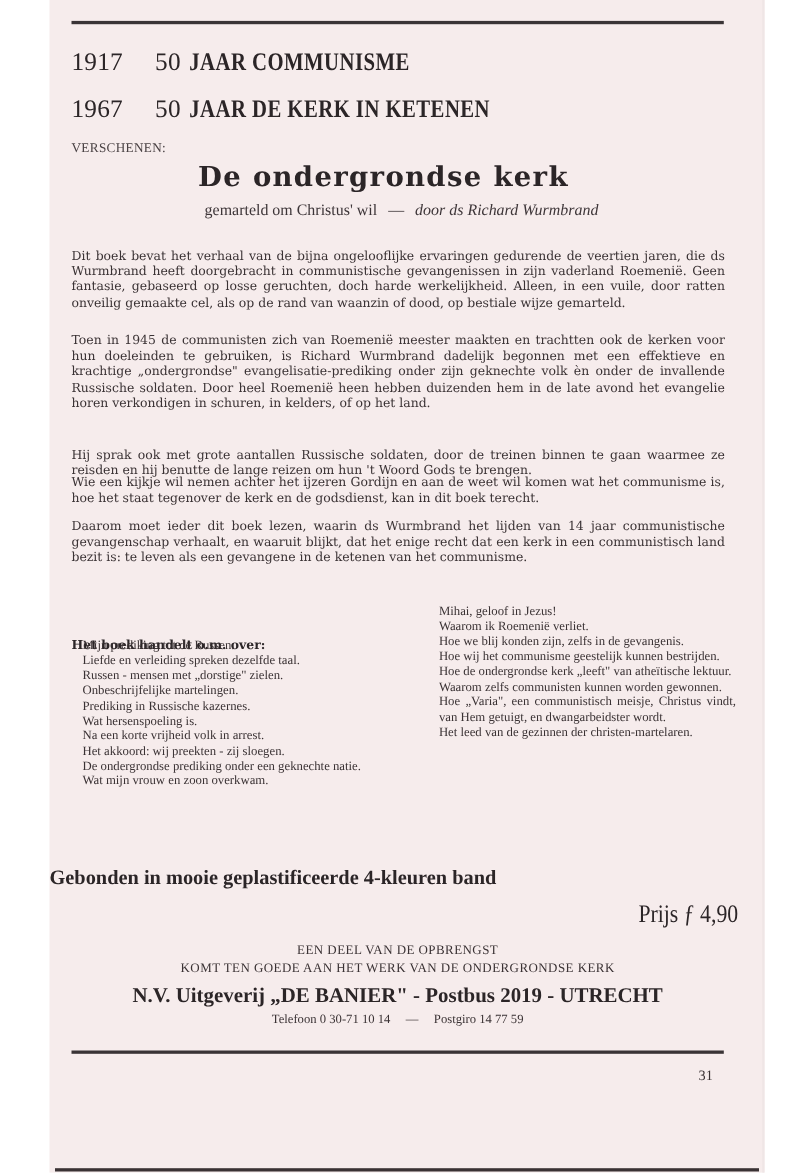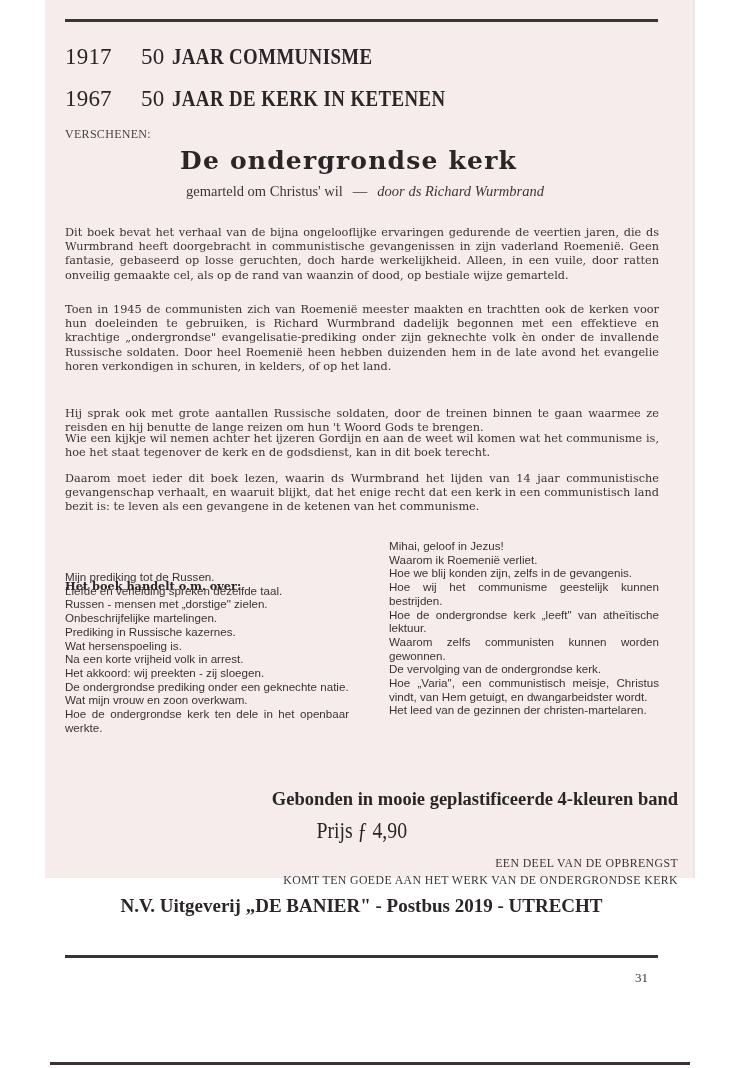--- a/index.html
+++ b/index.html
@@ -1,18 +1,18 @@
 <!DOCTYPE html>
 <html><head>
 <meta charset="utf-8">
 <style>
   html, body { margin: 0; padding: 0; background: #ffffff; }
   body { width: 738px; height: 1068px; position: relative; overflow: hidden; }
   .page {
-    position: absolute; left: 45px; top: 0; width: 648px; height: 878px;
+    position: absolute; left: 45px; top: 0; width: 648px; height: 1066px;
     background: #f6ecec;
     border-right: 2px solid #efe6e6;
     color: #2a2426;
   }
   .page-bottom-edge {
     position: absolute; left: 50px; top: 1062px; width: 640px; height: 3px;
     background: #3a3234;
   }
   .rule {
     position: absolute; left: 20px; width: 593px; height: 3px; background: #3a3436;
@@ -57,39 +57,39 @@
   .p2 { top: 303px; }
   .p3 { top: 407px; }
   .p4 { top: 432px; }
   .p5 { top: 472px; }
 
   .list-heading {
     position: absolute; left: 20px; top: 540px;
     font-family: "DejaVu Serif", serif; font-weight: bold; font-size: 11.3px; color: #2b2527; margin-top: 39px;
   }
   .list {
-    position: absolute; margin: 0; padding: 0; list-style: none;
-    font-family: Liberation Sans, sans-serif; font-size: 11.6px; line-height: 13.7px;
+    position: absolute; margin: 10px; padding: 0; list-style: none;
+    font-family: Liberation Serif, serif; font-size: 11.6px; line-height: 13.7px;
     color: #3a3234; text-align: justify;
   }
   .list li { margin: 0; }
   .list.left { left: 20px; top: 570px; width: 284px; }
   .list.right { left: 344px; top: 539px; width: 270px; }
 
   .bound {
-    position: absolute; left: 0; width: 633px; top: 789px; text-align: right;
+    position: absolute; left: 0; width: 633px; top: 789px; text-align: left;
     font-family: "Liberation Serif", serif; font-weight: bold; font-size: 18.5px; color: #2b2527;
   }
   .price {
-    position: absolute; left: 0; width: 633px; top: 818px; text-align: center;
+    position: absolute; left: 0; width: 633px; top: 818px; text-align: right;
     font-family: "Liberation Serif", serif; font-size: 23px; color: #2b2527;
   }
   .price .label { display: inline-block; transform: scaleX(0.86); }
   .notice {
-    position: absolute; left: 0; width: 633px; text-align: right;
+    position: absolute; left: 0; width: 633px; text-align: center;
     font-family: "Liberation Serif", serif; font-size: 11.8px; letter-spacing: 0.4px; color: #3a3234;
   }
   .notice.n1 { top: 856px; }
   .notice.n2 { top: 873px; }
   .publisher {
     position: absolute; left: 0; width: 633px; top: 895px; text-align: center;
     font-family: "Liberation Serif", serif; font-weight: bold; font-size: 19px; color: #2b2527; white-space: nowrap;
   }
   .contact {
     position: absolute; left: 0; width: 633px; top: 921px; text-align: center;
@@ -143,38 +143,39 @@
     <li>Mijn prediking tot de Russen.</li>
     <li>Liefde en verleiding spreken dezelfde taal.</li>
     <li>Russen - mensen met „dorstige" zielen.</li>
     <li>Onbeschrijfelijke martelingen.</li>
     <li>Prediking in Russische kazernes.</li>
     <li>Wat hersenspoeling is.</li>
     <li>Na een korte vrijheid volk in arrest.</li>
     <li>Het akkoord: wij preekten - zij sloegen.</li>
     <li>De ondergrondse prediking onder een geknechte natie.</li>
     <li>Wat mijn vrouw en zoon overkwam.</li>
-    <li>Hoe de ondergrondse kerk ten dele in het openbaar werkte.</li>
   </ul>
 
   <ul class="list right">
     <li>Mihai, geloof in Jezus!</li>
     <li>Waarom ik Roemenië verliet.</li>
     <li>Hoe we blij konden zijn, zelfs in de gevangenis.</li>
     <li>Hoe wij het communisme geestelijk kunnen bestrijden.</li>
     <li>Hoe de ondergrondse kerk „leeft" van atheïtische lektuur.</li>
     <li>Waarom zelfs communisten kunnen worden gewonnen.</li>
-    <li>De vervolging van de ondergrondse kerk.</li>
     <li>Hoe „Varia", een communistisch meisje, Christus vindt, van Hem getuigt, en dwangarbeidster wordt.</li>
     <li>Het leed van de gezinnen der christen-martelaren.</li>
   </ul>
 
   <div class="bound">Gebonden in mooie geplastificeerde 4-kleuren band</div>
   <div class="price"><span class="label">Prijs ƒ 4,90</span></div>
   <div class="notice n1">EEN DEEL VAN DE OPBRENGST</div>
   <div class="notice n2">KOMT TEN GOEDE AAN HET WERK VAN DE ONDERGRONDSE KERK</div>
 
   <div class="publisher">N.V. Uitgeverij „DE BANIER" - Postbus 2019 - UTRECHT</div>
+  <div class="contact">
+    <span>Telefoon 0 30-71 10 14</span><span class="sep">—</span><span>Postgiro 14 77 59</span>
+  </div>
 
   <div class="rule bottom"></div>
   <div class="page-number">31</div>
 </div>
 <div class="page-bottom-edge"></div>
 
 </body></html>

